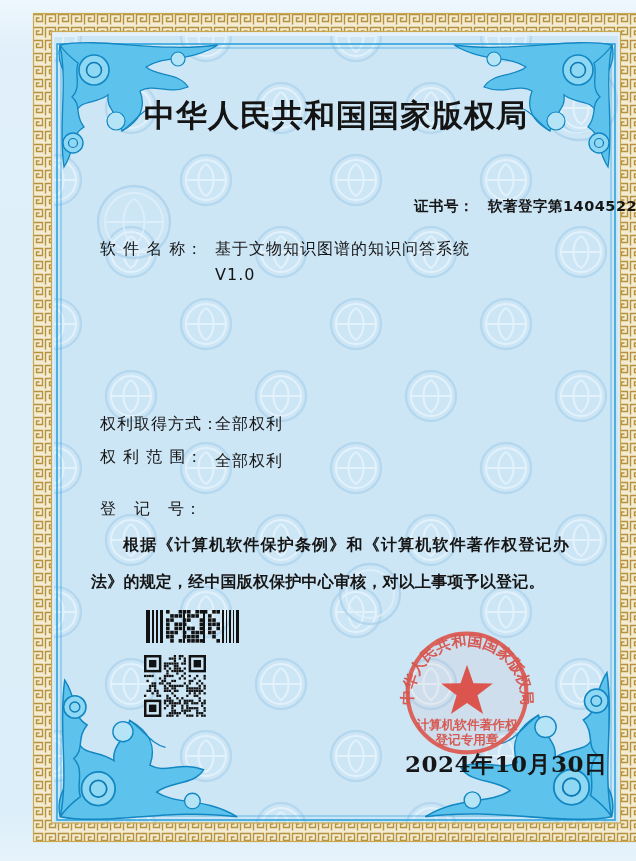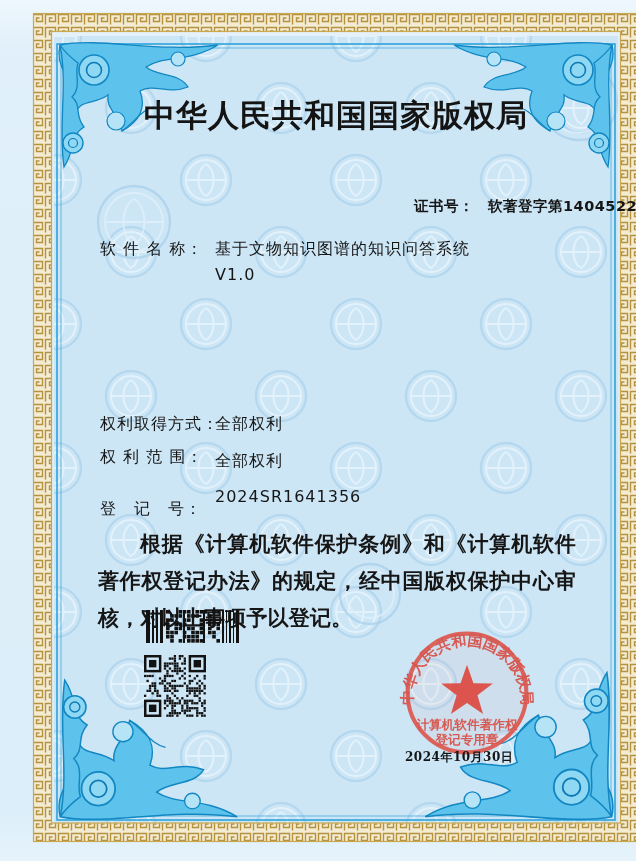--- a/index.html
+++ b/index.html
@@ -25,28 +25,28 @@
     top:197px;left:396px;font-size:14.5px;font-weight:bold;
     letter-spacing:.5px;white-space:nowrap;
   }
   .certno .gap{display:inline-block;width:14px;}
   .field-label,.field-value{
     font-size:16px;font-weight:normal;white-space:nowrap;letter-spacing:1px;
   }
   .field-label{left:82px;}
   .field-value{left:197px;}
   .statement{
-    left:80px;top:526px;width:478px;
-    font-size:21px;font-weight:bold;line-height:37px;
+    left:73px;top:526px;width:478px;
+    font-size:16px;font-weight:bold;line-height:37px;
     text-indent:2em;text-align:justify;letter-spacing:.2px;color:#161616;
   }
   .date{
     left:387px;top:749px;
     font-family:"DejaVu Serif","Liberation Serif",serif;
-    font-size:12px;font-weight:bold;letter-spacing:.5px;white-space:nowrap;text-align:right;
+    font-size:23px;font-weight:bold;letter-spacing:.5px;white-space:nowrap;text-align:right;
   }
   .barcode-box{left:128px;top:610px;width:95px;height:33px;}
   .qr-box{left:126px;top:655px;width:62px;height:62px;}
   .seal-box{left:376px;top:620px;width:146px;height:146px;}
 </style>
 </head>
 <body>
 
 <div class="page">
 
@@ -130,21 +130,20 @@
   <div class="abs field-value" style="top:265px">V1.0</div>
 
 
   <div class="abs field-label" style="top:414px">权利取得方式：</div>
   <div class="abs field-value" style="top:414px">全部权利</div>
 
   <div class="abs field-label" style="top:447px">权 利 范 围：</div>
   <div class="abs field-value" style="top:451px">全部权利</div>
 
   <div class="abs field-label" style="top:499px">登　记　号：</div>
-  <div class="abs field-value" style="top:487px">2024SR1641356</div>
 
   <div class="abs statement">根据《计算机软件保护条例》和《计算机软件著作权登记办法》的规定，经中国版权保护中心审核，对以上事项予以登记。</div>
 
   <div class="abs barcode-box">
     <svg id="barcode" width="95" height="33" viewBox="0 0 95 33">
         <rect x="0" y="0" width="4" height="33" fill="#121212"></rect>
         <rect x="6" y="0" width="2" height="33" fill="#121212"></rect>
         <rect x="10" y="0" width="2" height="33" fill="#121212"></rect>
         <rect x="14" y="0" width="3" height="33" fill="#121212"></rect>
         <rect x="20" y="0" width="3.6" height="3.6" fill="#121212"></rect>

